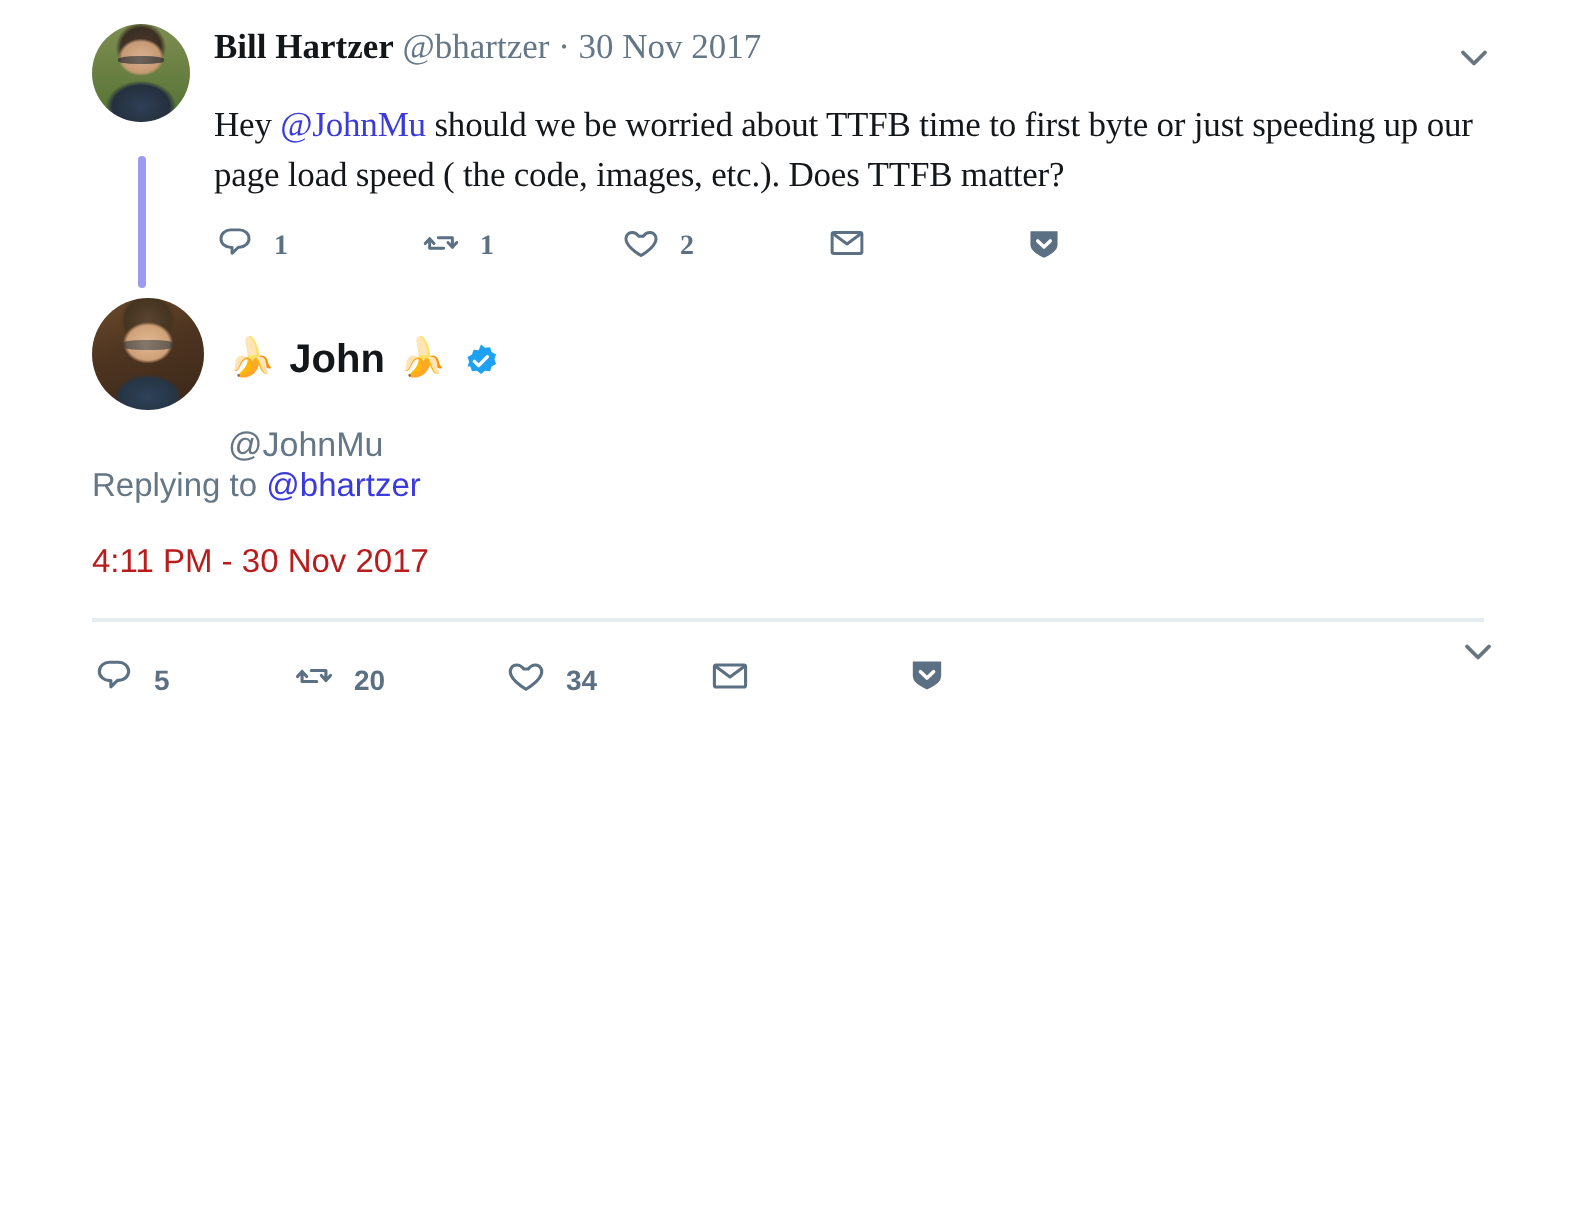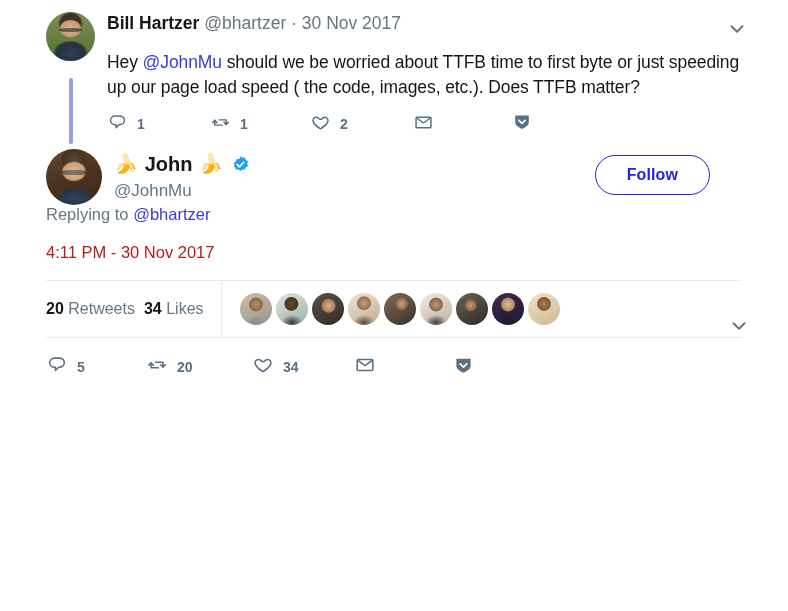--- a/index.html
+++ b/index.html
@@ -15,20 +15,21 @@
     overflow: hidden;
     position: relative;
   }
 
   .thread { position: relative; width: 788px; height: 611px; }
 
   
   .ancestor {
     position: relative;
     padding: 12px 46px 4px 46px;
+    font-family: Liberation Serif, serif;
   }
   .anc-row { display: flex; align-items: flex-start; }
 
   .avatar {
     border-radius: 50%;
     flex: none;
     background-size: cover;
     background-position: center;
     overflow: hidden;
     position: relative;
@@ -319,63 +320,47 @@
   </div>
 
   <div class="main">
 
     <div class="caret caret-main">
       <svg viewBox="0 0 24 24" width="22" height="22" aria-hidden="true">
         <path d="M6 9l6 6 6-6" fill="none" stroke="#66757f" stroke-width="2.1" stroke-linecap="round" stroke-linejoin="round"></path>
       </svg>
     </div>
 
-    <button class="follow-btn">Follow</button>
 
     <div class="main-head">
       <div class="avatar avatar-lg av-john"></div>
 
       <div class="main-id">
         <div class="main-name">
           <span class="emoji">🍌</span>
-          <span style="margin:0 7px">John</span>
+          <span style="margin:16px 7px">John</span>
           <span class="emoji">🍌</span>
           <span class="verified">
             <svg width="19" height="19" viewBox="0 0 24 24">
               <path d="M12 1.6l2.5 2 3.2-.3 1 3 2.8 1.6-1 3 1 3-2.8 1.6-1 3-3.2-.3-2.5 2-2.5-2-3.2.3-1-3L3.5 15.5l1-3-1-3 2.8-1.6 1-3 3.2.3z" fill="#1da1f2"></path>
               <path d="M7.8 12.2l2.7 2.7 5.5-5.6" fill="none" stroke="#fff" stroke-width="2.1" stroke-linecap="round" stroke-linejoin="round"></path>
             </svg>
           </span>
         </div>
         <div class="main-handle">@JohnMu</div>
       </div>
     </div>
 
     <div class="replying"><span>Replying to </span><span class="mention">@bhartzer</span></div>
 
 
     <div class="timestamp">4:11 PM - 30 Nov 2017</div>
 
     <div class="hr"></div>
 
-    <div class="stats-row">
-      <div class="stats"><b>20</b> <span>Retweets</span><span class="stat-gap"></span><b>34</b> <span>Likes</span></div>
-
-      <div class="facepile">
-        <div class="face" style="background:radial-gradient(circle 9px at 50% 36%,#b98d6a 0%,#8d6a4c 70%,rgba(141,106,76,0) 82%),radial-gradient(ellipse 13px 9px at 50% 92%,#7d90a6 0%,rgba(125,144,166,0) 85%),linear-gradient(150deg,#cbbfae,#9e9487)"></div>
-        <div class="face" style="background:radial-gradient(circle 9px at 48% 34%,#6b4a31 0%,#4a3222 70%,rgba(74,50,34,0) 82%),radial-gradient(ellipse 13px 9px at 50% 92%,#2f3a45 0%,rgba(47,58,69,0) 85%),linear-gradient(150deg,#dfe6e2,#9fb0a6)"></div>
-        <div class="face" style="background:radial-gradient(circle 9px at 52% 40%,#d8b08c 0%,#a97f5c 70%,rgba(169,127,92,0) 82%),linear-gradient(150deg,#5a5148,#322c26)"></div>
-        <div class="face" style="background:radial-gradient(circle 9px at 50% 32%,#c9a07c 0%,#96704f 70%,rgba(150,112,79,0) 82%),radial-gradient(ellipse 13px 9px at 50% 92%,#5d4a3c 0%,rgba(93,74,60,0) 85%),linear-gradient(150deg,#efe2d2,#c3ae95)"></div>
-        <div class="face" style="background:radial-gradient(circle 8px at 55% 34%,#caa07a 0%,#8f6b4c 70%,rgba(143,107,76,0) 82%),linear-gradient(150deg,#7d6a58,#3c3229)"></div>
-        <div class="face" style="background:radial-gradient(circle 9px at 50% 36%,#c49571 0%,#8e6546 70%,rgba(142,101,70,0) 82%),radial-gradient(ellipse 13px 9px at 50% 92%,#4b3d33 0%,rgba(75,61,51,0) 85%),linear-gradient(150deg,#efeae2,#bdb3a4)"></div>
-        <div class="face" style="background:radial-gradient(circle 8px at 46% 38%,#c79a74 0%,#8a6346 70%,rgba(138,99,70,0) 82%),linear-gradient(150deg,#6a6258,#2e2a26)"></div>
-        <div class="face" style="background:radial-gradient(circle 9px at 50% 36%,#e3bd95 0%,#b08a63 70%,rgba(176,138,99,0) 82%),linear-gradient(150deg,#3a2d52,#1d1730)"></div>
-        <div class="face" style="background:radial-gradient(circle 9px at 50% 34%,#b07f56 0%,#7e573a 70%,rgba(126,87,58,0) 82%),linear-gradient(150deg,#f0e4cc,#cbb88e)"></div>
-      </div>
-    </div>
 
     <div class="hr" style="margin-top:0"></div>
 
     <div class="actions main-actions">
       <div class="action">
         <span class="ic">
           <svg width="22" height="22" viewBox="0 0 24 24">
             <path d="M14.5 4.5h-5c-3 0-5.5 2.2-5.5 5s2.5 5 5.5 5h.8v3.4l3.6-3.5h.6c3 0 5.5-2.2 5.5-5s-2.5-4.9-5.5-4.9z" fill="none" stroke="#5b7083" stroke-width="1.7" stroke-linejoin="round"></path>
           </svg>
         </span>

